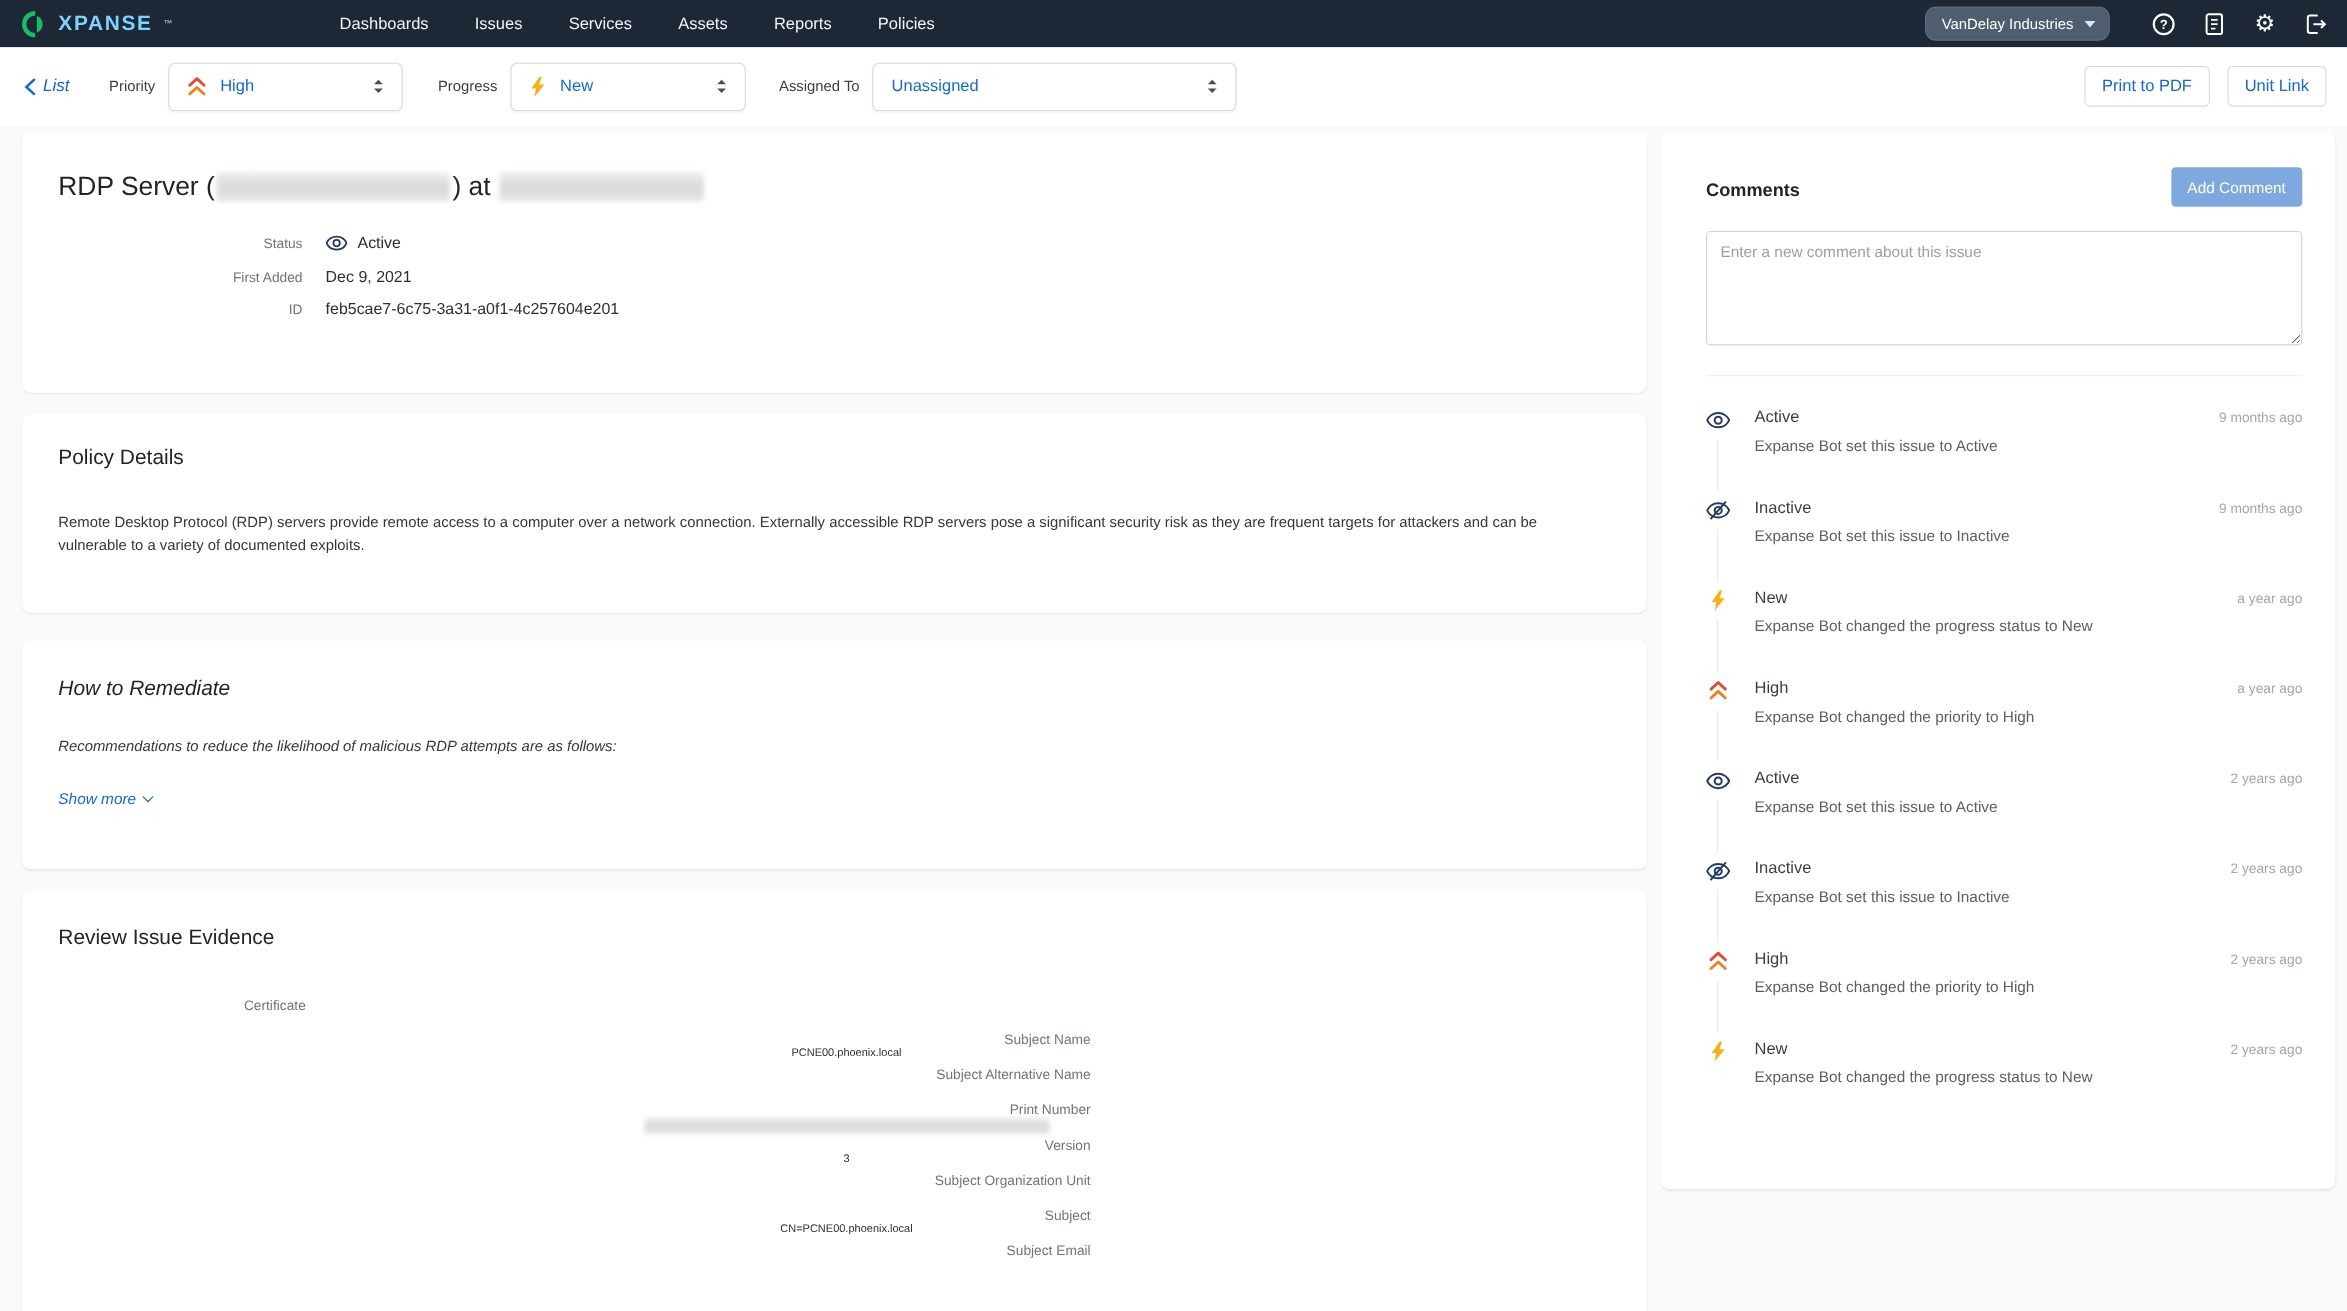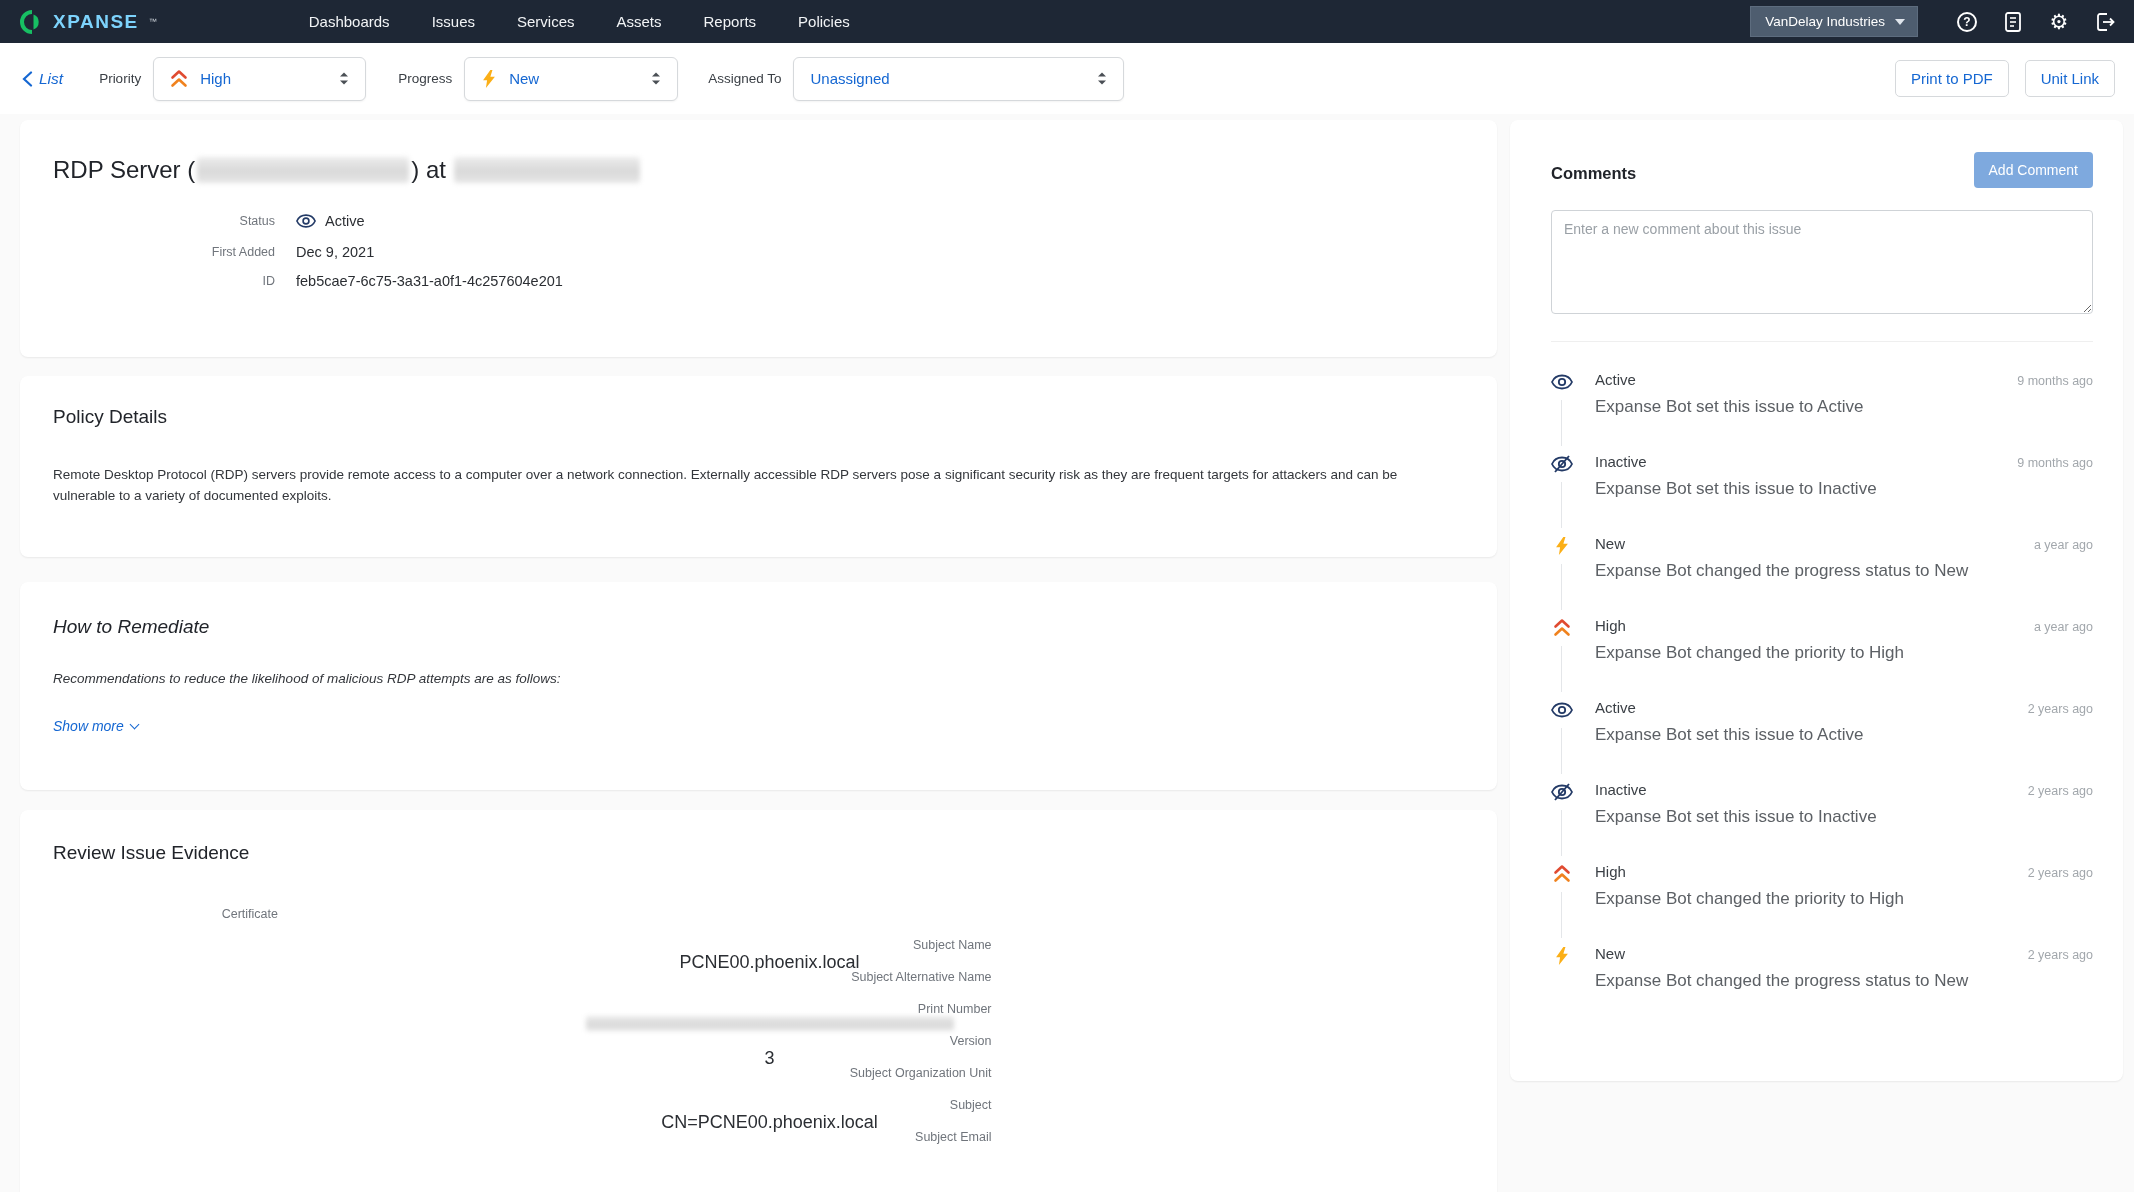--- a/index.html
+++ b/index.html
@@ -8,21 +8,21 @@
 
   
   .topnav { position:absolute; left:0; top:0; width:2134px; height:43px;
     background:#1e2735; display:flex; align-items:center; }
   .brand { display:flex; align-items:center; gap:9px; margin-left:20px; cursor:pointer; }
   .brand-name { color:#7dd3fc; font-size:19px; font-weight:bold; letter-spacing:1.5px; }
   .brand-tm { color:#cfd5dc; font-size:8px; vertical-align:top; margin-left:1px; }
   .nav-menu { display:flex; gap:42px; margin-left:152px; }
   .nav-item { color:#f2f4f6; font-size:15px; cursor:pointer; }
   .topnav-right { margin-left:auto; display:flex; align-items:center; gap:0; }
-  .org-btn { background:#4e5d6f; border:1px solid #5d6c7e; border-radius:0;
+  .org-btn { background:#4e5d6f; border:1px solid #5d6c7e; border-radius:10px;
     color:#fff; font-size:13.5px; padding:7px 12px 7px 14px; display:flex; align-items:center;
     gap:10px; cursor:pointer; margin-right:38px;text-align:right; }
   .caret-down { width:0; height:0; border-left:5px solid transparent; border-right:5px solid transparent;
     border-top:6px solid #dfe5ec; }
   .navicon { width:22px; height:22px; margin-right:24px; cursor:pointer; display:flex;
     align-items:center; justify-content:center; }
   .help-circle { width:20px; height:20px; border:2px solid #fff; border-radius:50%;
     color:#fff; font-size:12px; font-weight:bold; display:flex; align-items:center; justify-content:center; }
   .navicon:last-child { margin-right:18px; }
 
@@ -74,21 +74,21 @@
     gap:7px; cursor:pointer; width:max-content; }
   .chev-down { width:7px; height:7px; border-right:1.5px solid #1567d2; border-bottom:1.5px solid #1567d2;
     transform:rotate(45deg); margin-top:-4px; }
 
   
   .ev-group { display:flex; margin-top:43px; }
   .ev-group-label { width:225px; text-align:right; font-size:12.5px; color:#70757c; }
   .ev-rows { margin-top:17px; }
   .ev-row { display:flex; align-items:center; height:32px;flex-direction:column; }
   .ev-label { width:466px; text-align:right; font-size:12.5px; color:#70757c; }
-  .ev-value { margin-left:22px; font-size:18px; color:#2b2e33; }
+  .ev-value { margin-left:22px; font-size:10px; color:#2b2e33; }
   .redact-serial { width:368px; height:15px; margin-left:22px; border-radius:2px; }
 
   
   .sidebar { width:613px; }
   .card-comments { height:961px; padding:32px 30px 0 41px; }
   .cm-head { display:flex; align-items:flex-start;gap:12px; }
   .cm-title { font-size:16.5px; font-weight:bold; color:#21242a; margin-top:12px; }
   .add-comment { margin-left:auto; background:#7ea9de; color:#fff; border:none; border-radius:4px;
     font-size:14px; padding:10px 15px; cursor:pointer; font-family:inherit; }
   .comment-box { margin-top:22px; width:542px; height:104px; border:1px solid #cfd3d7; border-radius:4px;
@@ -99,21 +99,21 @@
   .timeline { margin-top:29px; }
   .tl-item { position:relative; padding-left:44px; min-height:82px; }
   .tl-item:last-child { min-height:70px; }
   .tl-icon { position:absolute; left:0; top:0; width:22px; height:22px; display:flex;
     align-items:center; justify-content:center; }
   .tl-line { position:absolute; left:10px; top:29px; height:46px; width:1px; background:#e4e6e9; }
   .tl-item:last-child .tl-line { display:none; }
   .tl-top { display:flex; align-items:baseline; }
   .tl-title { font-size:15px; color:#3a3f45; }
   .tl-time { margin-left:auto; font-size:12.5px; color:#a2a7ac; }
-  .tl-desc { margin-top:9px; font-size:17px; color:#5c6065; }
+  .tl-desc { margin-top:9px; font-size:14px; color:#5c6065; }
 </style>
 </head>
 <body>
 
 <svg width="0" height="0" style="position:absolute">
   <defs>
     <g id="i-eye">
       <path d="M11 4.5 C6 4.5 2.4 7.8 1 11 c1.4 3.2 5 6.5 10 6.5 s8.6-3.3 10-6.5 C19.6 7.8 16 4.5 11 4.5 Z" fill="none" stroke="#233a66" stroke-width="1.8"></path>
       <circle cx="11" cy="11" r="3.2" fill="none" stroke="#233a66" stroke-width="1.8"></circle>
     </g>

